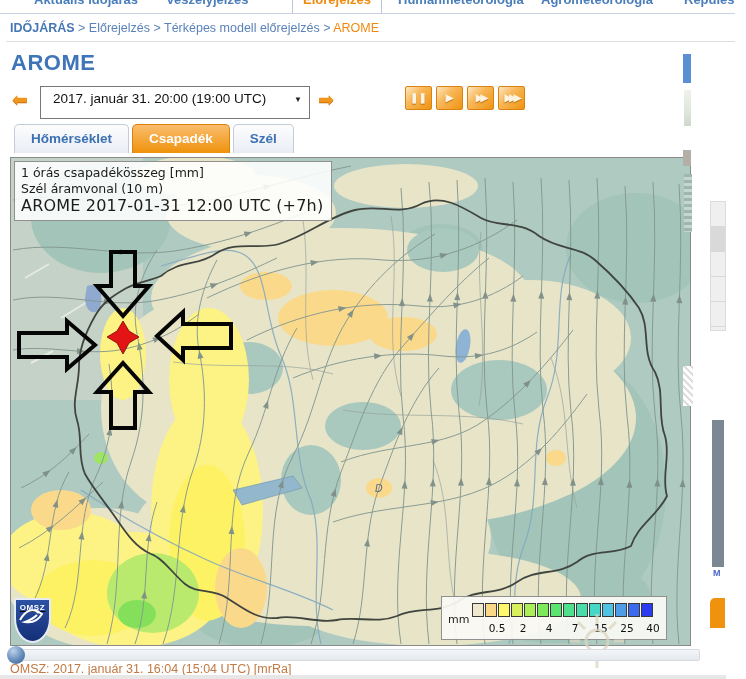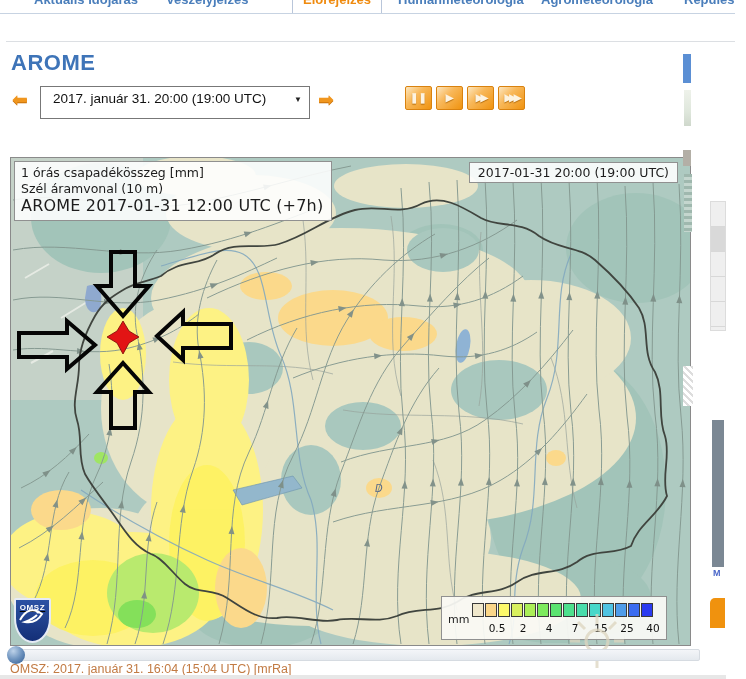--- a/index.html
+++ b/index.html
@@ -120,37 +120,45 @@
 
   <div id="topnav">
     <span class="navitem" style="left:28px">Aktuális időjárás</span>
     <span class="navitem" style="left:160px">Veszélyjelzés</span>
     <span class="navitem active" style="left:292px;width:90px;text-align:center">Előrejelzés</span>
     <span class="navitem" style="left:392px">Humánmeteorológia</span>
     <span class="navitem" style="left:535px">Agrometeorológia</span>
     <span class="navitem" style="left:678px">Repülésmeteo</span>
   </div>
 
+  <div id="breadcrumb">
+    <span class="root">IDŐJÁRÁS</span><span> &gt; </span><span>Előrejelzés</span><span> &gt; </span><span>Térképes modell előrejelzés</span><span> &gt; </span><span class="cur">AROME</span>
+  </div>
   <div id="bc-rule"></div>
 
   <div id="page-title">AROME</div>
 
   <div id="timebar">
     <span id="prev-arrow" class="stepArrow">⬅</span>
     <div id="time-select">
       <span>2017. január 31. 20:00 (19:00  UTC)</span>
       <span class="dd">▼</span>
     </div>
     <span id="next-arrow" class="stepArrow">➡</span>
     <div id="btn-pause" class="pbtn"><span>❚❚</span></div>
     <div id="btn-play" class="pbtn"><span>▶</span></div>
     <div id="btn-ff" class="pbtn"><span class="tri">▶▶</span></div>
     <div id="btn-fff" class="pbtn"><span class="tri">▶▶▶</span></div>
   </div>
 
+  <div id="tabs">
+    <div class="tab">Hőmérséklet</div>
+    <div class="tab active">Csapadék</div>
+    <div class="tab">Szél</div>
+  </div>
 
   <div id="map">
     <svg width="679" height="487" viewBox="0 0 679 487">
 
       <rect x="0" y="0" width="679" height="487" fill="#aecac1"></rect>
       <rect x="0" y="0" width="132" height="242" fill="#ccd4c9" opacity=".75"></rect>
       <g stroke="#eef0ea" stroke-width="2" opacity=".8" fill="none">
         <path d="M12,30 l26,-14 M30,70 l30,-16 M14,120 l24,-14 M50,160 l26,-16 M20,205 l22,-12"></path>
       </g>
 
@@ -340,21 +348,20 @@
       </g>
 
       <path d="M112,163 L118,173 L128,179 L118,185 L112,196 L106,185 L96,179 L106,173 Z" fill="#e21414" stroke="#7a0606" stroke-width=".8"></path>
     </svg>
 
     <div id="info-box" class="mapbox">
       <div class="l1">1 órás csapadékösszeg [mm]</div>
       <div class="l2">Szél áramvonal (10 m)</div>
       <div class="l3">AROME 2017-01-31 12:00 UTC (+7h)</div>
     </div>
-    <div id="stamp-box" class="mapbox">2017-01-31 20:00 (19:00 UTC)</div>
 
     <div id="legend-box" class="mapbox">
       <span id="legend-unit">mm</span>
       <div id="legend-swatches">
           <div class="swatch" style="background: rgb(240, 232, 204);"></div>
           <div class="swatch" style="background: rgb(251, 215, 138);"></div>
           <div class="swatch" style="background: rgb(253, 249, 106);"></div>
           <div class="swatch" style="background: rgb(217, 240, 94);"></div>
           <div class="swatch" style="background: rgb(171, 238, 88);"></div>
           <div class="swatch" style="background: rgb(125, 234, 94);"></div>

